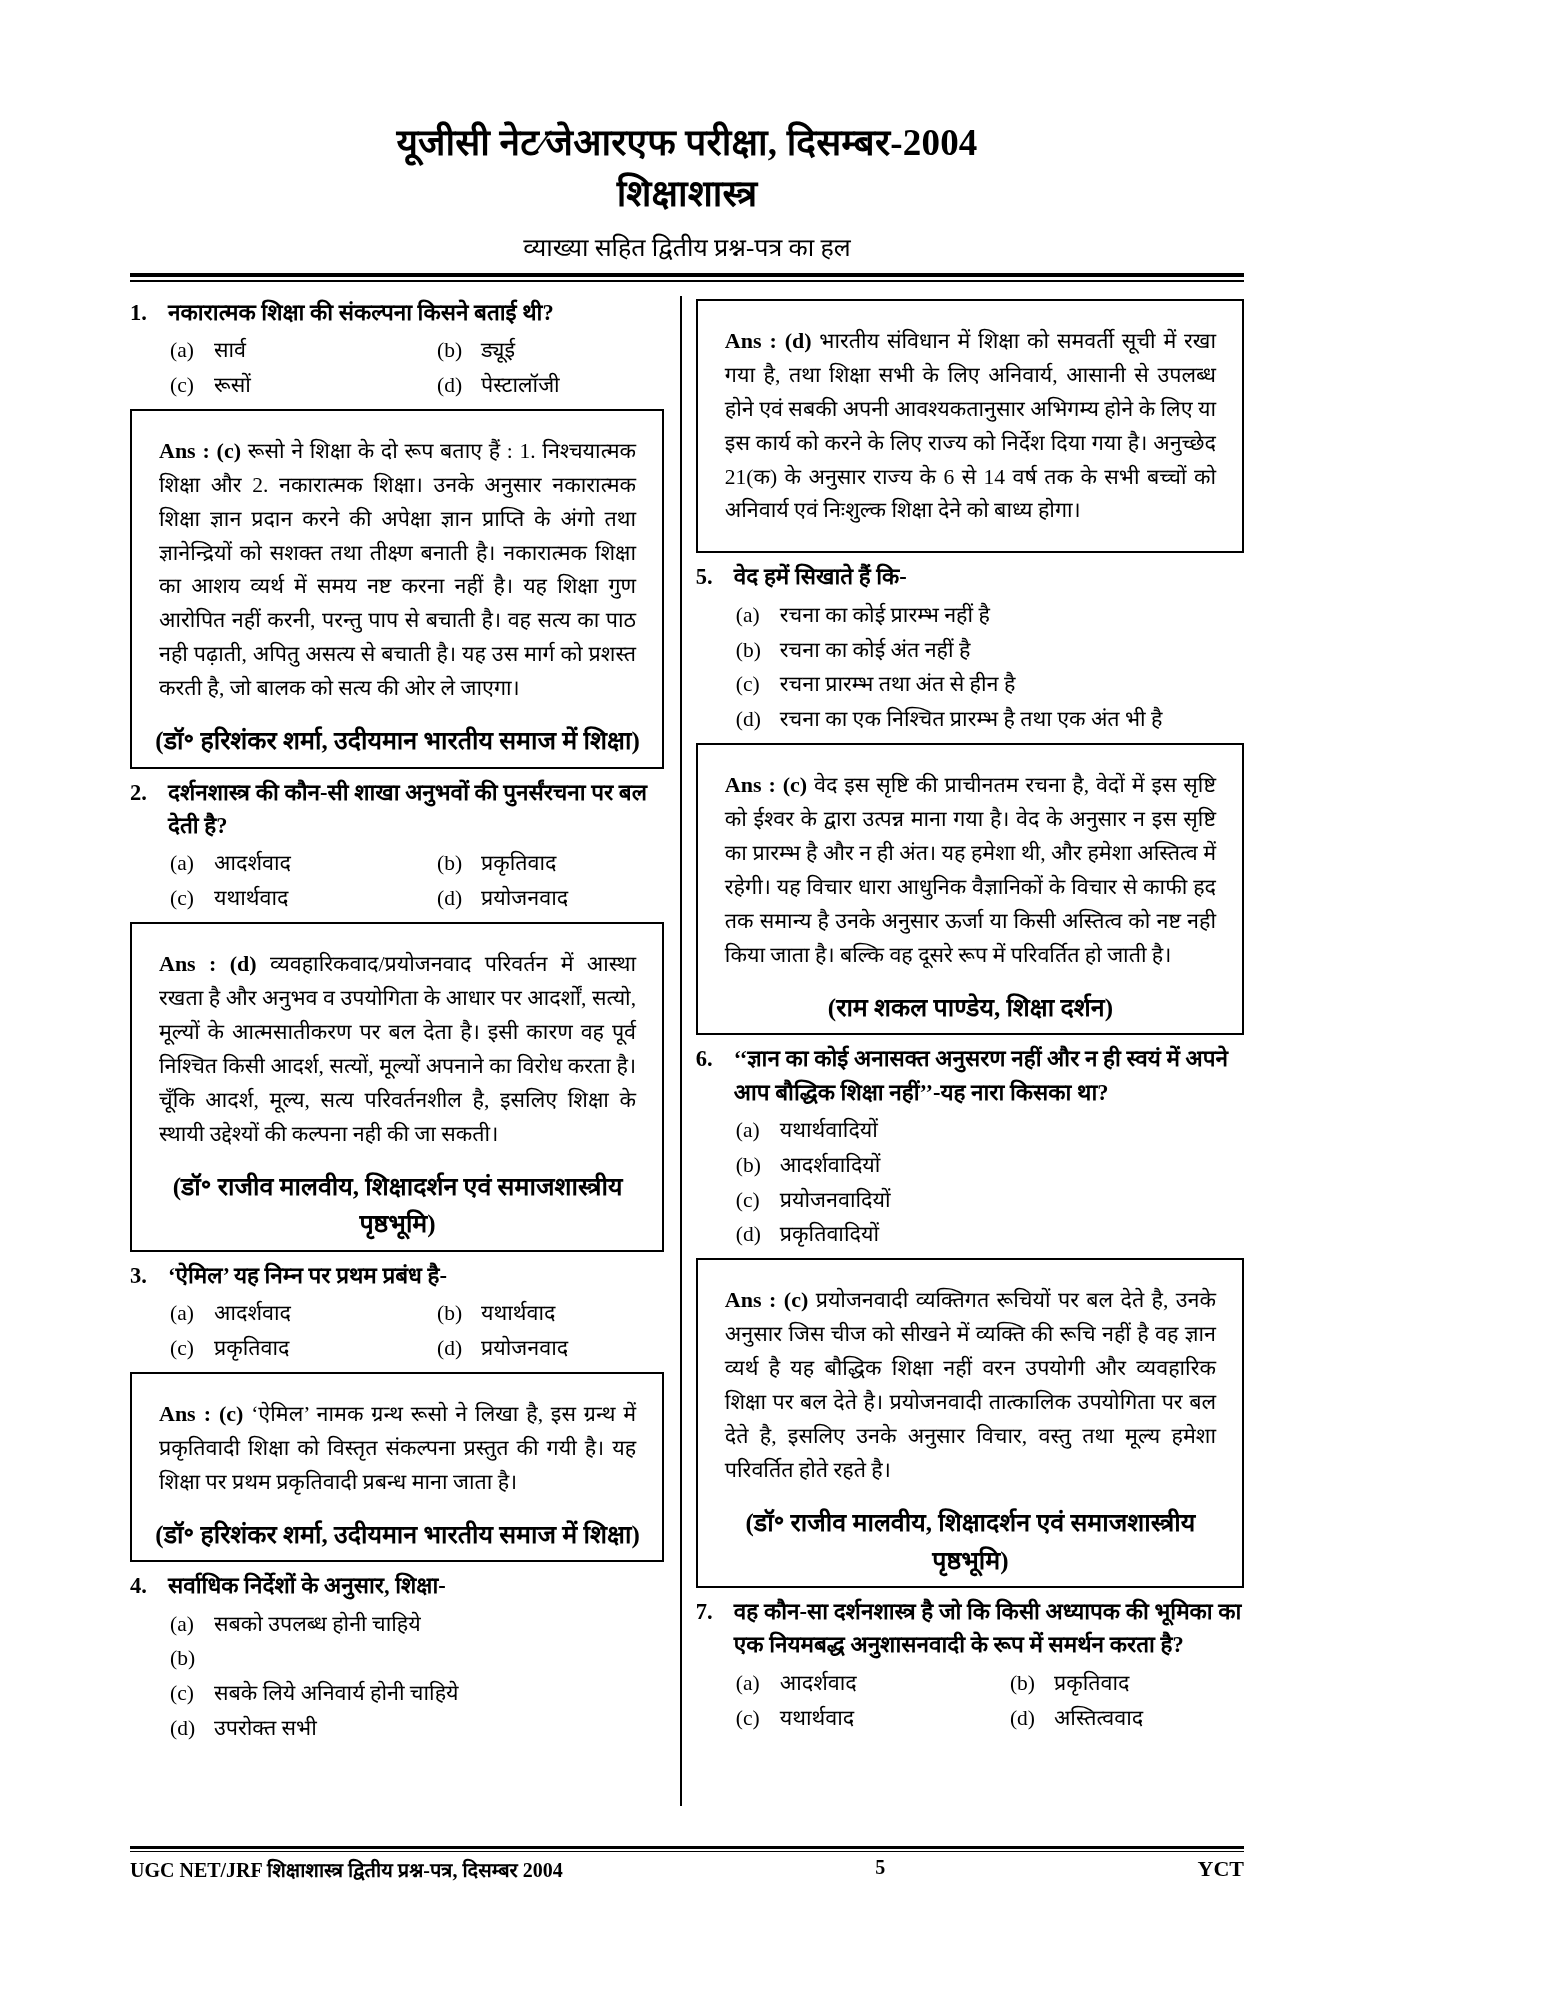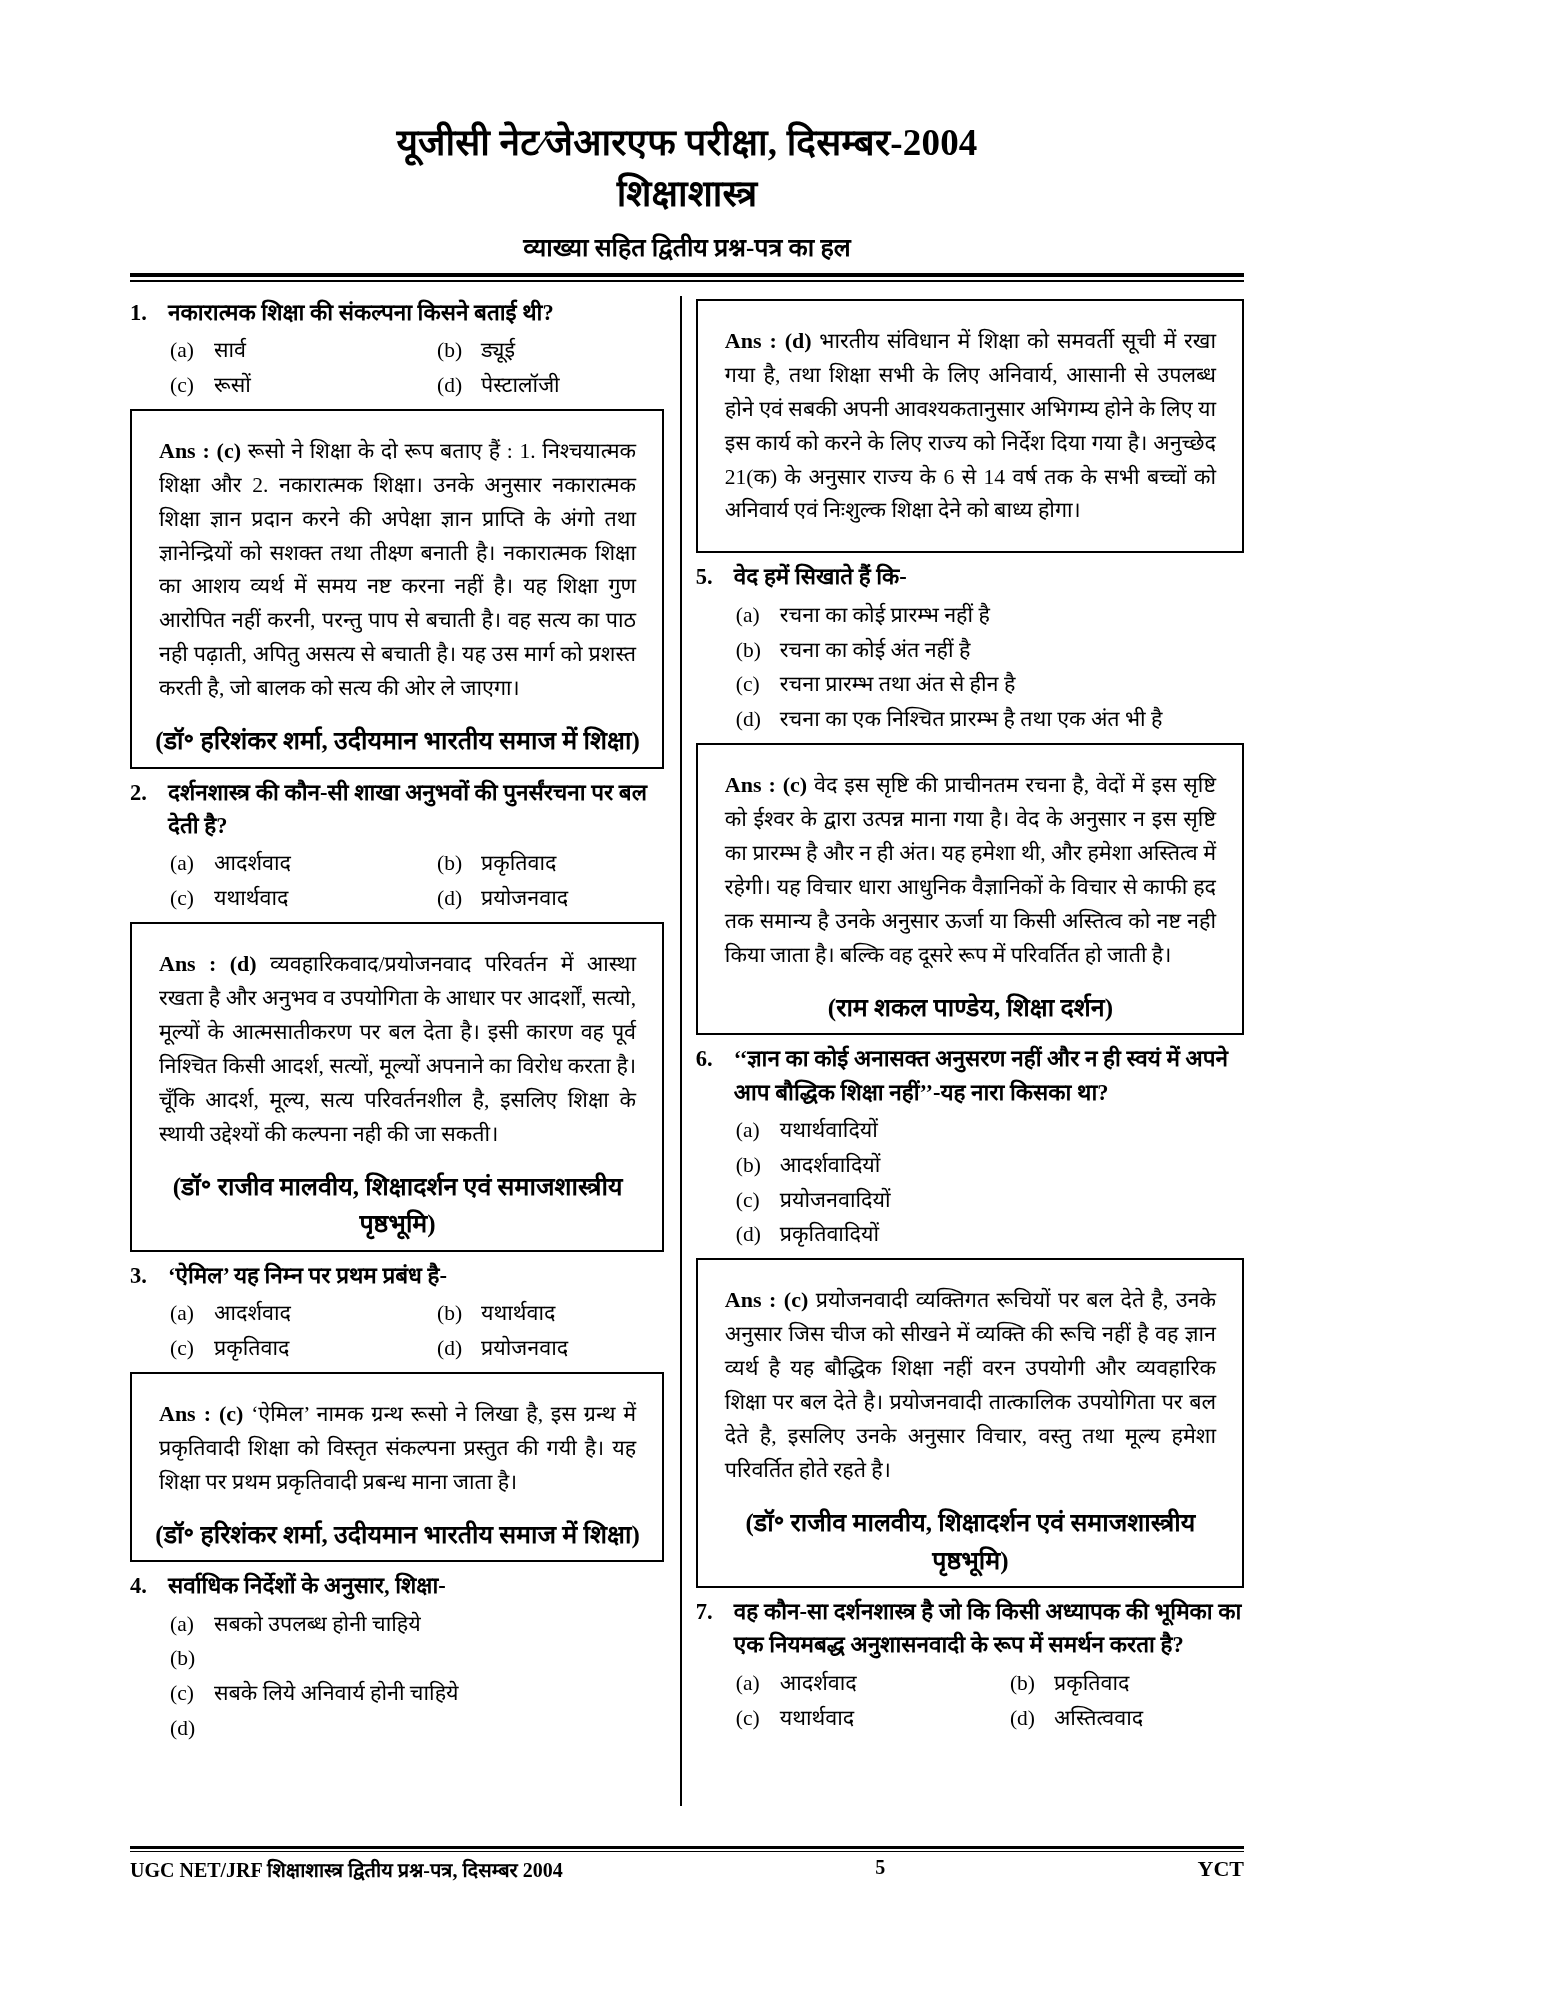--- a/index.html
+++ b/index.html
@@ -35,21 +35,21 @@
     margin: 0 0 6px 0;
   }
   .subject-title {
     font-size: 37px;
     font-weight: bold;
     line-height: 1.2;
     margin: 0 0 12px 0;
   }
   .paper-line {
     font-size: 25px;
-    font-weight: bold;
+    font-weight: normal;
     margin: 0 0 10px 0;
   }
   .rule-double {
     border-top: 4px solid #000;
     border-bottom: 2px solid #000;
     height: 3px;
     margin: 0 0 0 0;
   }
 
   
@@ -278,20 +278,21 @@
             </div>
             <div class="opt">
               <span class="opt-key">(b)</span>
             </div>
             <div class="opt">
               <span class="opt-key">(c)</span>
               <span class="opt-val">सबके लिये अनिवार्य होनी चाहिये</span>
             </div>
             <div class="opt">
               <span class="opt-key">(d)</span>
+              <span class="opt-val">उपरोक्त सभी</span>
             </div>
           </div>
         </div>
       </div>
     <div class="col-divider"></div>
     <div class="col col-right" id="right-col">
         <div class="ansbox">
           <p><span class="ans-label">Ans : (d)</span><span> भारतीय संविधान में शिक्षा को समवर्ती सूची में रखा गया है, तथा शिक्षा सभी के लिए अनिवार्य, आसानी से उपलब्ध होने एवं सबकी अपनी आवश्यकतानुसार अभिगम्य होने के लिए या इस कार्य को करने के लिए राज्य को निर्देश दिया गया है। अनुच्छेद 21(क) के अनुसार राज्य के 6 से 14 वर्ष तक के सभी बच्चों को अनिवार्य एवं निःशुल्क शिक्षा देने को बाध्य होगा।</span></p>
         </div>
         <div class="q">

